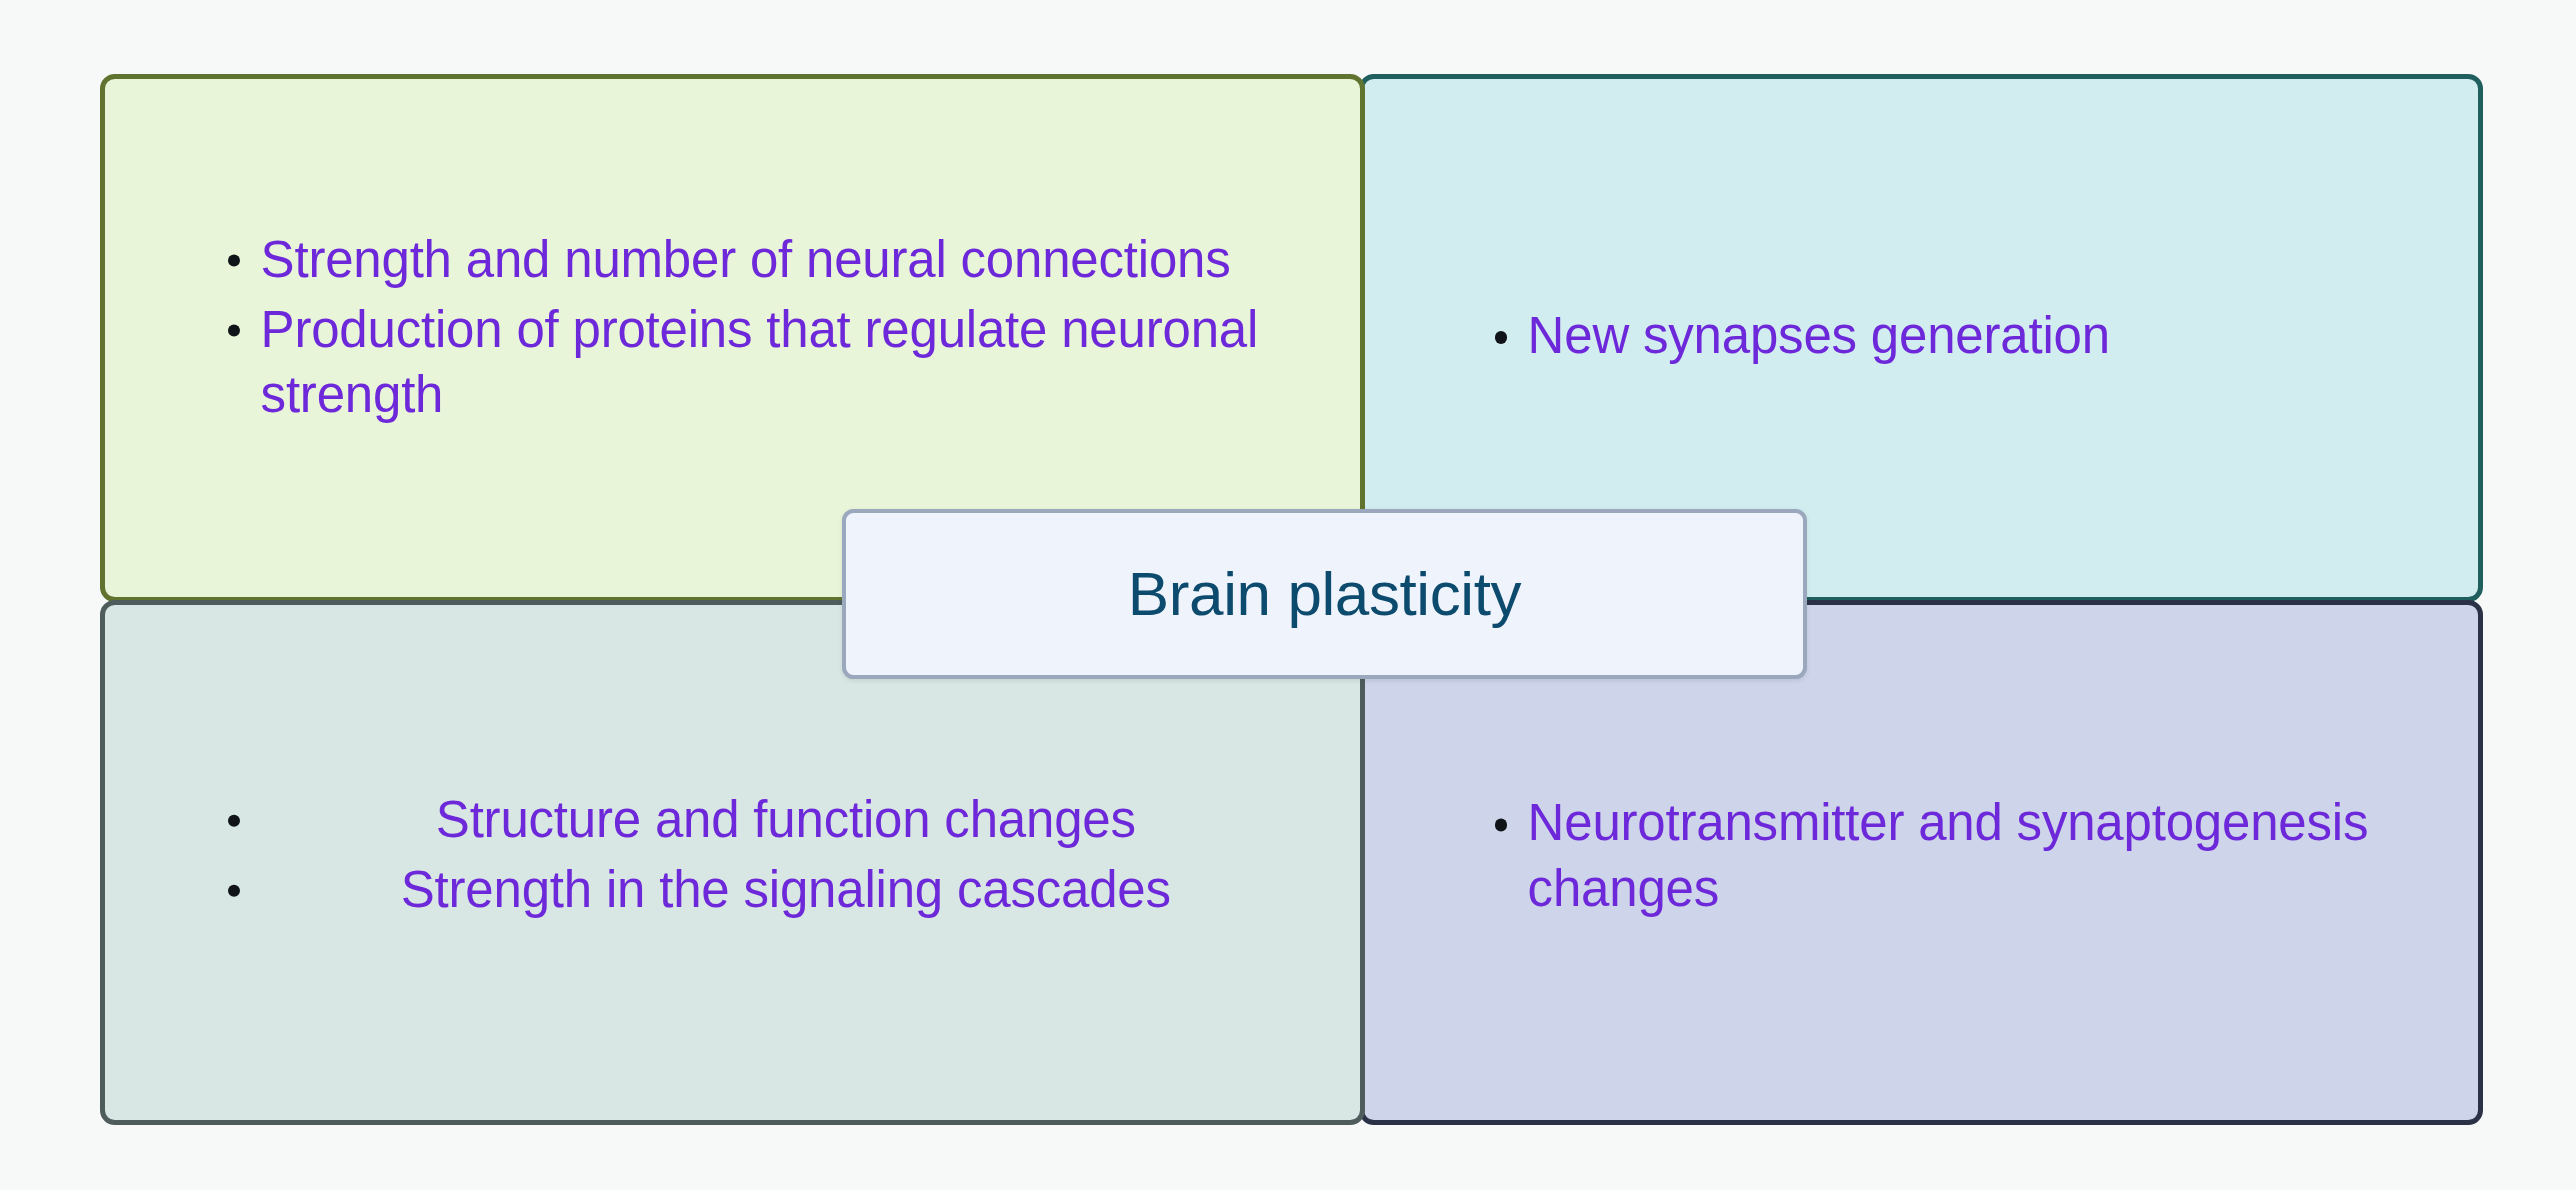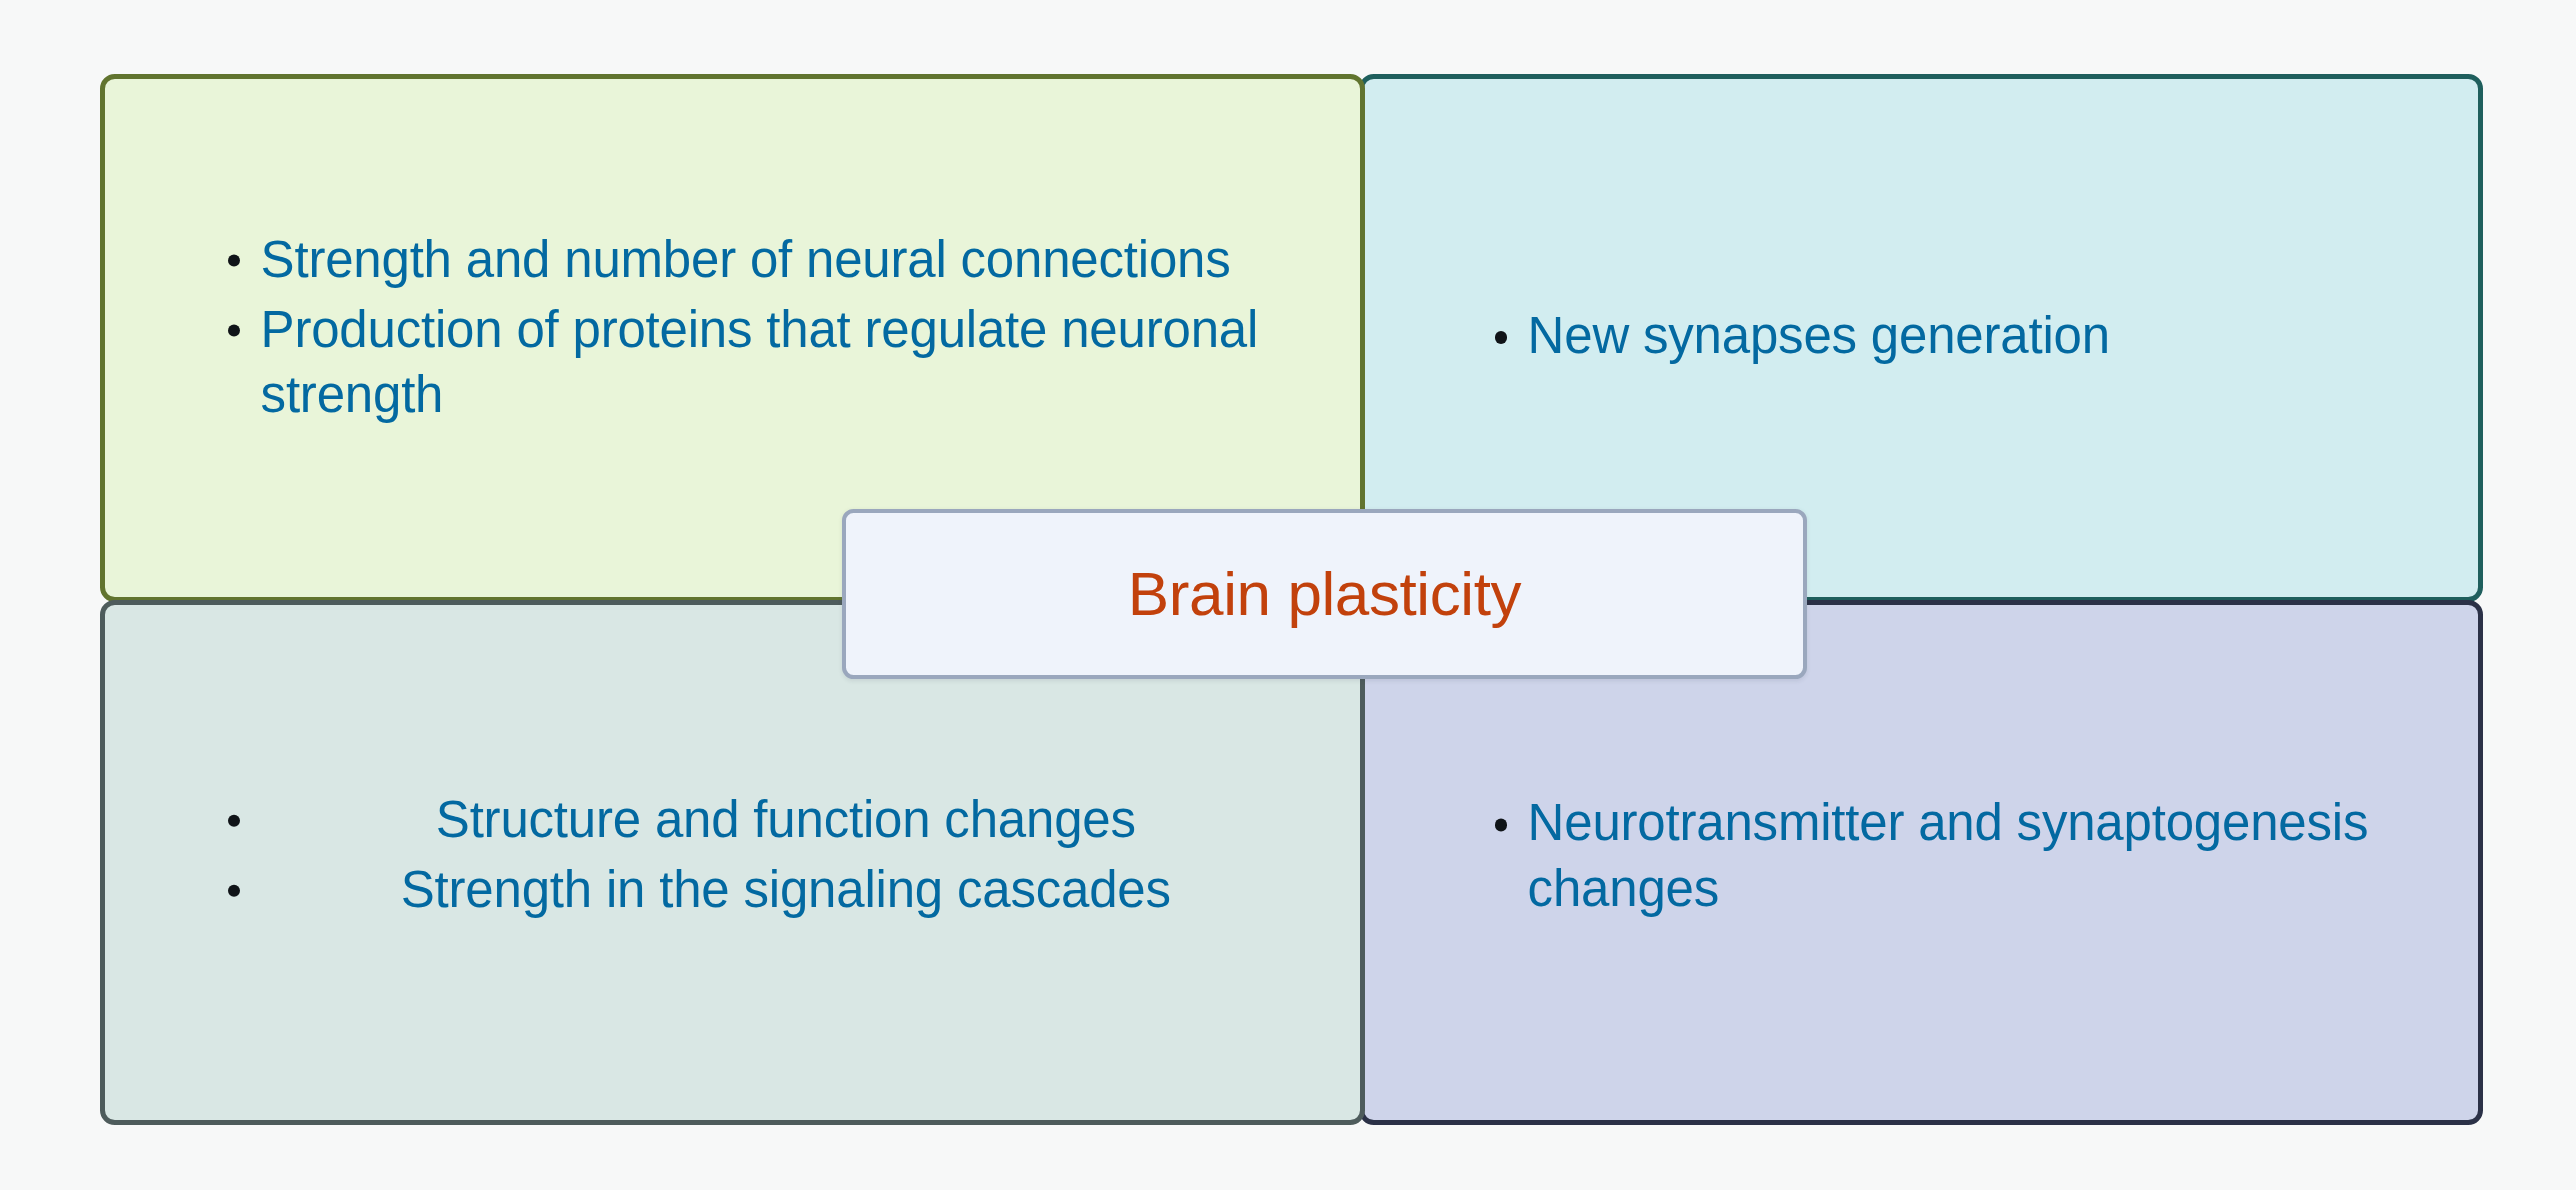--- a/index.html
+++ b/index.html
@@ -41,21 +41,21 @@
   .bullets {
     margin: 0;
     padding: 0 0 0 34px;
     list-style: none;
   }
 
   .bullets li {
     position: relative;
     font-size: 51px;
     line-height: 1.28;
-    color: #0369a1;
+    color: #6d28d9;
     letter-spacing: -0.2px;
     margin: 0 0 4.9px 0;
     padding-left: 6.6px;
   }
   .bullets li:last-child { margin-bottom: 0; }
 
   .bullets li::before {
     content: "";
     position: absolute;
     left: -26px;
@@ -130,21 +130,21 @@
     display: flex;
     align-items: center;
     justify-content: center;
     z-index: 10;
     box-shadow: 0 1.6px 4.1px rgba(40,48,70,0.10);
   }
 
   #center-label-text {
     font-size: 62px;
     line-height: 1;
-    color: #c2410c;
+    color: #0c4a6e;
     letter-spacing: -0.4px;
     white-space: nowrap;
   }
 </style>
 </head>
 <body>
 
 <div id="diagram-canvas">
 
   <div class="quad" id="quad-top-left">

